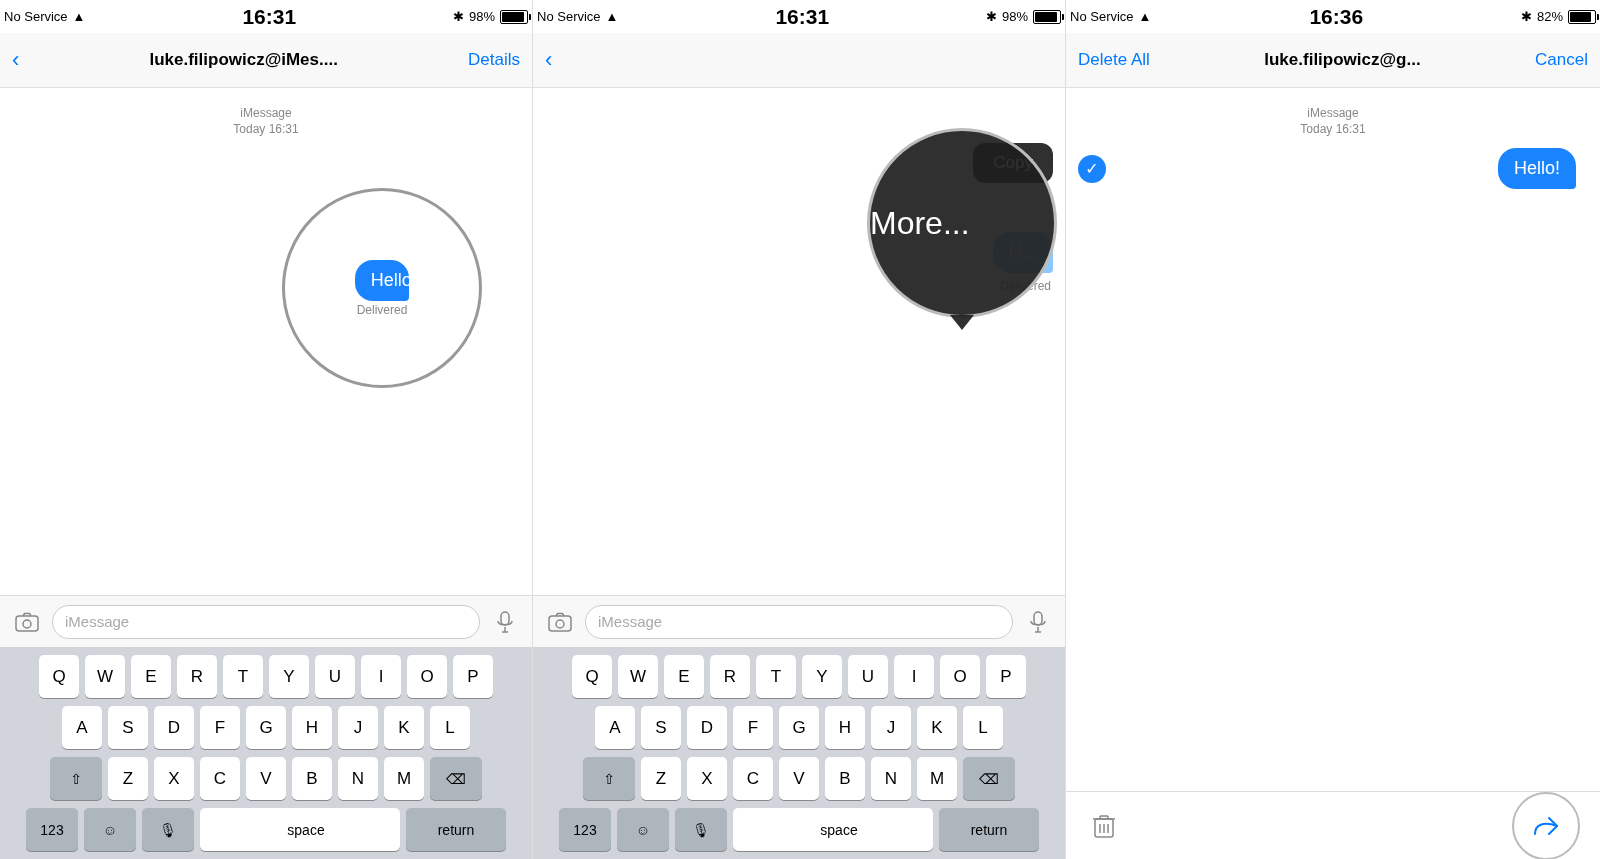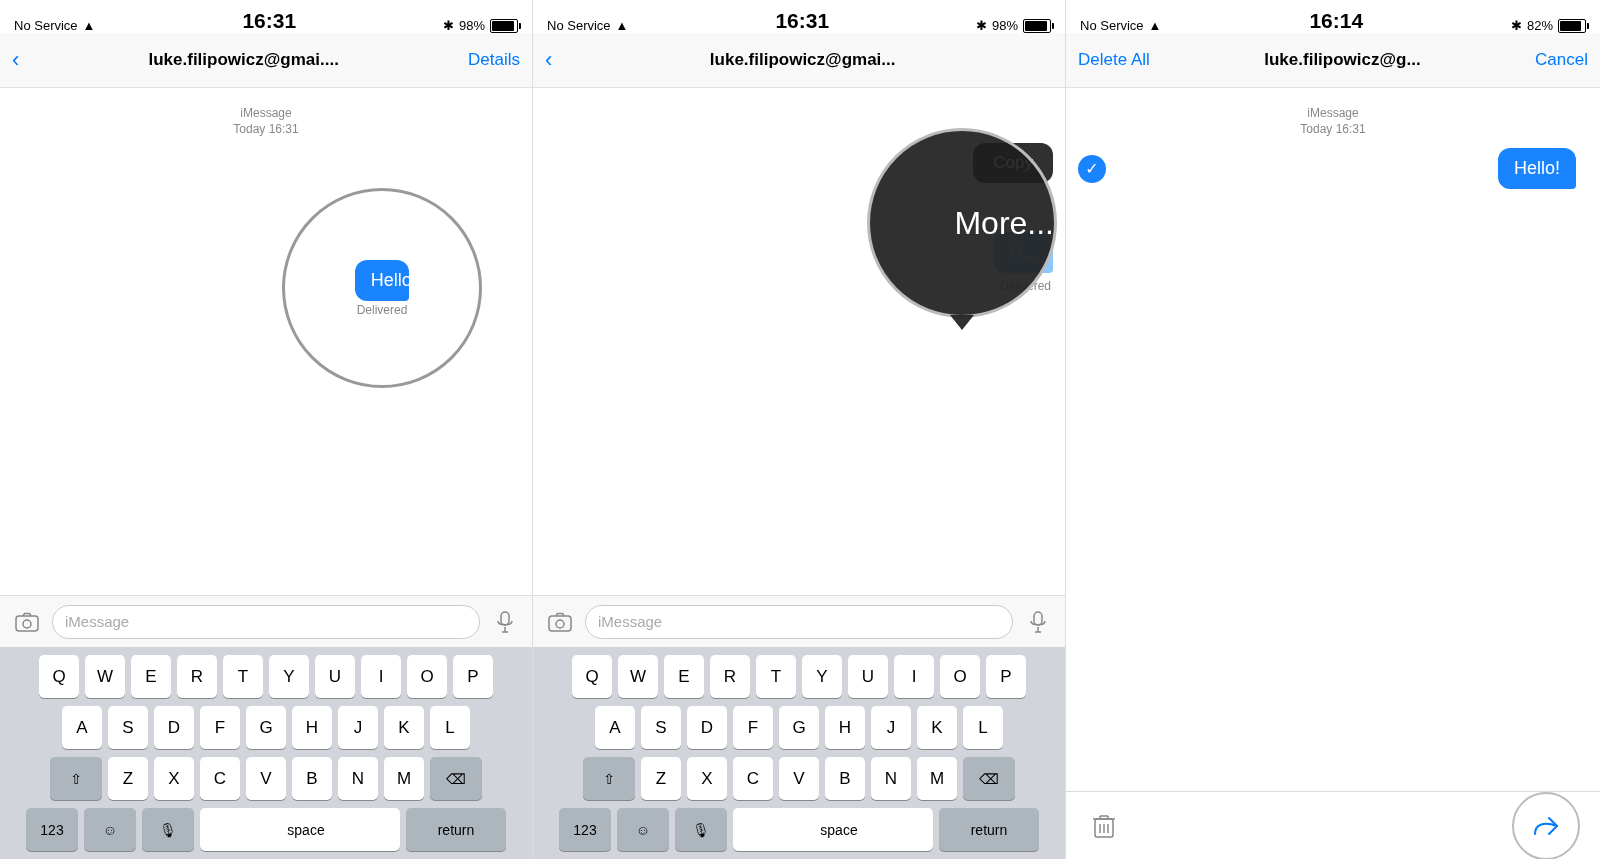--- a/index.html
+++ b/index.html
@@ -22,23 +22,23 @@
       flex-direction: column;
       border-right: 1px solid #ddd;
       position: relative;
     }
     .phone-panel:last-child { border-right: none; }
 
     
     .status-bar {
       height: 33px;
       display: flex;
-      align-items: flex-end;
+      align-items: center;
       justify-content: space-between;
-      padding: 0 14px;
+      padding: 0 4px;
       background: #fff;
       font-size: 13px;
       font-weight: 500;
       color: #000;
     }
     .status-left { display: flex; align-items: center; gap: 5px; }
     .status-center { font-size: 21px; font-weight: 600; }
     .status-right { display: flex; align-items: center; gap: 5px; font-size: 13px; }
     .battery-bar {
       display: inline-flex;
@@ -128,21 +128,21 @@
     
     .message-row {
       display: flex;
       justify-content: flex-end;
       padding: 4px 12px;
       align-items: flex-end;
     }
     .bubble {
       background: #1a84ff;
       color: #fff;
-      border-radius: 12px;
+      border-radius: 18px;
       padding: 10px 16px;
       font-size: 18px;
       font-weight: 500;
       max-width: 70%;
       position: relative;
     }
     .bubble.right {
       border-bottom-right-radius: 4px;
     }
     .delivered-text {
@@ -286,21 +286,21 @@
     
     .big-circle {
       position: absolute;
       width: 190px;
       height: 190px;
       border-radius: 50%;
       background: rgba(30,30,30,0.92);
       border: 3px solid #bbb;
       display: flex;
       align-items: center;
-      justify-content: flex-end;
+      justify-content: flex-start;
       top: 50px;
       right: 20px;
       z-index: 20;
     }
     .big-circle-text {
       color: #fff;
       font-size: 32px;
       font-weight: 300;
       text-align: center;
     }
@@ -390,21 +390,21 @@
       <span class="battery-bar">
         <span class="battery-fill" style="width:90%"></span>
       </span>
     </div>
   </div>
 
   <div class="nav-bar">
     <div class="nav-back">
       <span class="nav-back-chevron">‹</span>
     </div>
-    <div class="nav-title">luke.filipowicz@gmai....</div>
+    <div class="nav-title">luke.filipowicz@iMes....</div>
     <div class="nav-action">Details</div>
   </div>
 
   <div class="messages-area">
     <div class="imessage-label">iMessage</div>
     <div class="imessage-time">Today 16:31</div>
 
     <div class="circle-highlight">
       <div class="circle-highlight-inner">
         <div class="message-row" style="padding:0;justify-content:center">
@@ -497,21 +497,20 @@
       <span class="battery-bar">
         <span class="battery-fill" style="width:90%"></span>
       </span>
     </div>
   </div>
 
   <div class="nav-bar">
     <div class="nav-back">
       <span class="nav-back-chevron">‹</span>
     </div>
-    <div class="nav-title">luke.filipowicz@gmai...</div>
   </div>
 
   <div class="messages-area" style="position:relative;">
     <div class="imessage-label" style="color:transparent;font-size:12px;height:16px;">iMes</div>
     <div class="imessage-time" style="color:transparent;">Today</div>
 
     <div style="position:absolute;top:55px;right:12px;z-index:10;">
       <div class="context-menu-bubble">
         <div class="context-menu-item">Copy</div>
       </div>
@@ -598,21 +597,21 @@
   </div>
 </div>
 
 <div class="phone-panel" style="flex:1;border-right:none;">
 
   <div class="status-bar">
     <div class="status-left">
       <span>No Service</span>
       <span>▲</span>
     </div>
-    <div class="status-center">16:14</div>
+    <div class="status-center">16:36</div>
     <div class="status-right">
       <span>✱</span>
       <span>82%</span>
       <span class="battery-bar">
         <span class="battery-fill" style="width:88%"></span>
       </span>
     </div>
   </div>
 
   <div class="nav-bar-3">

